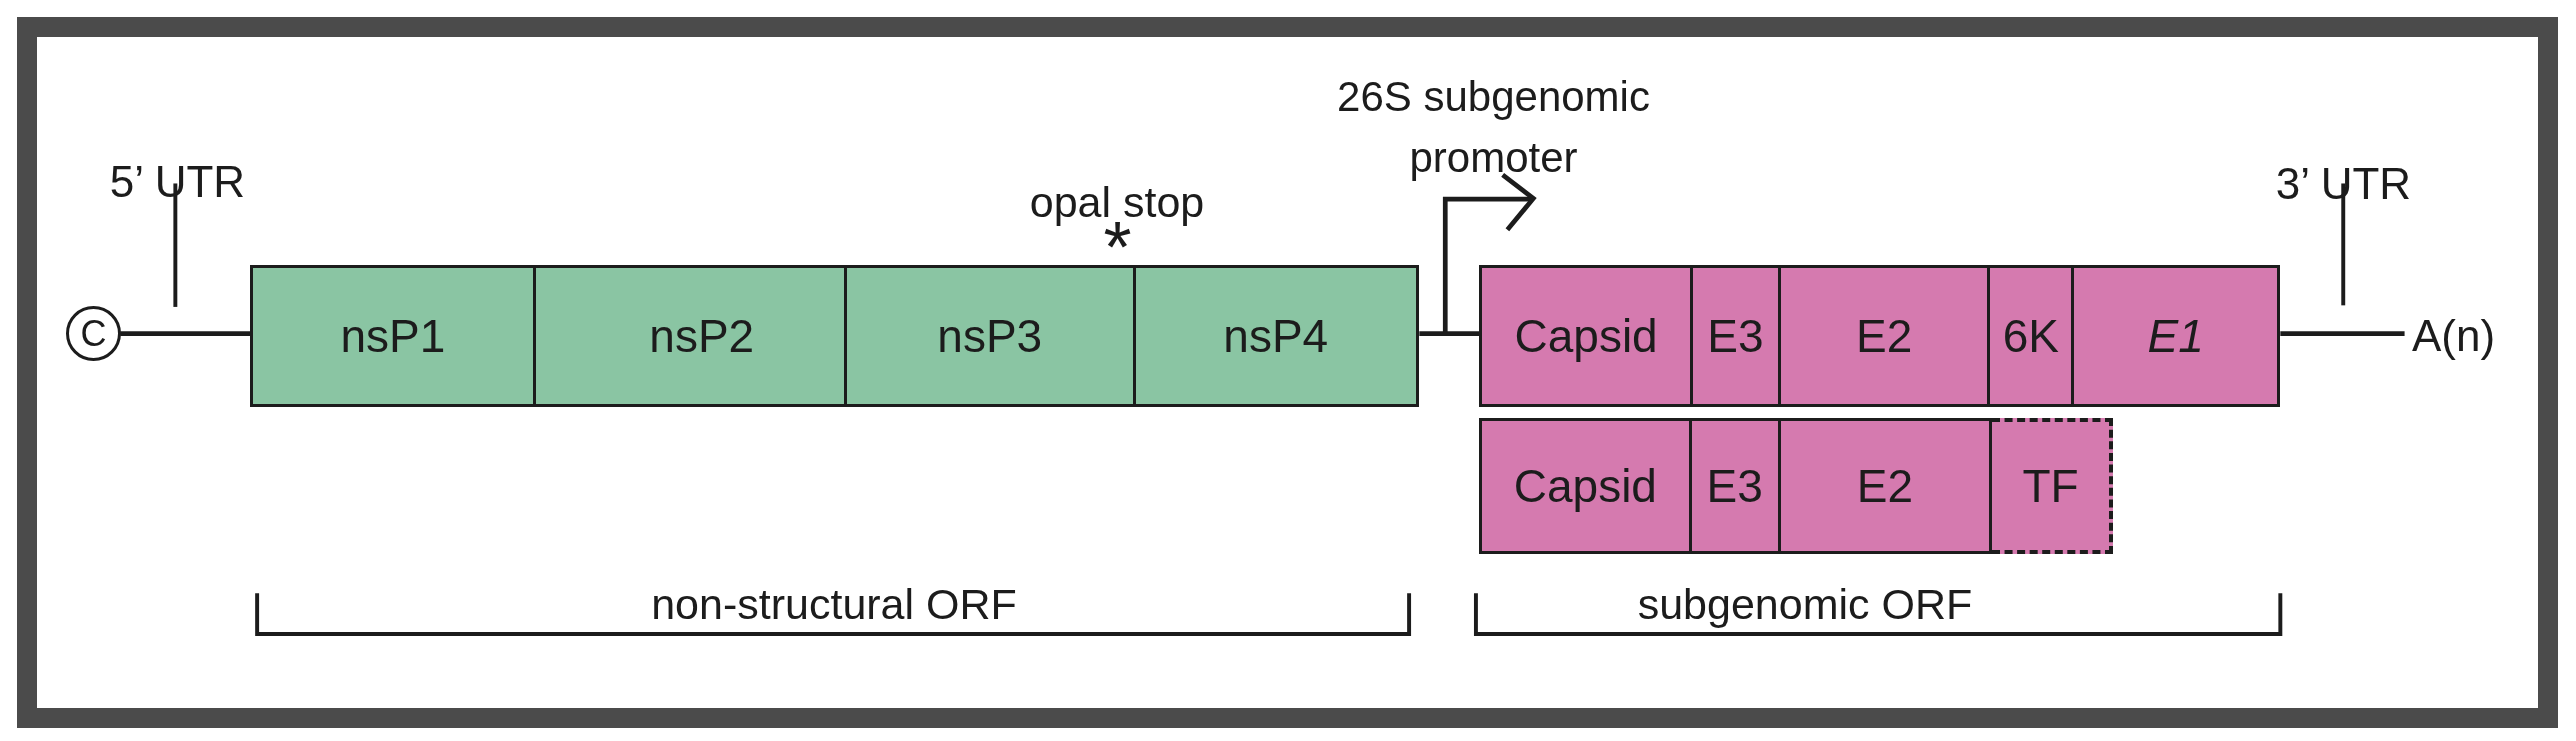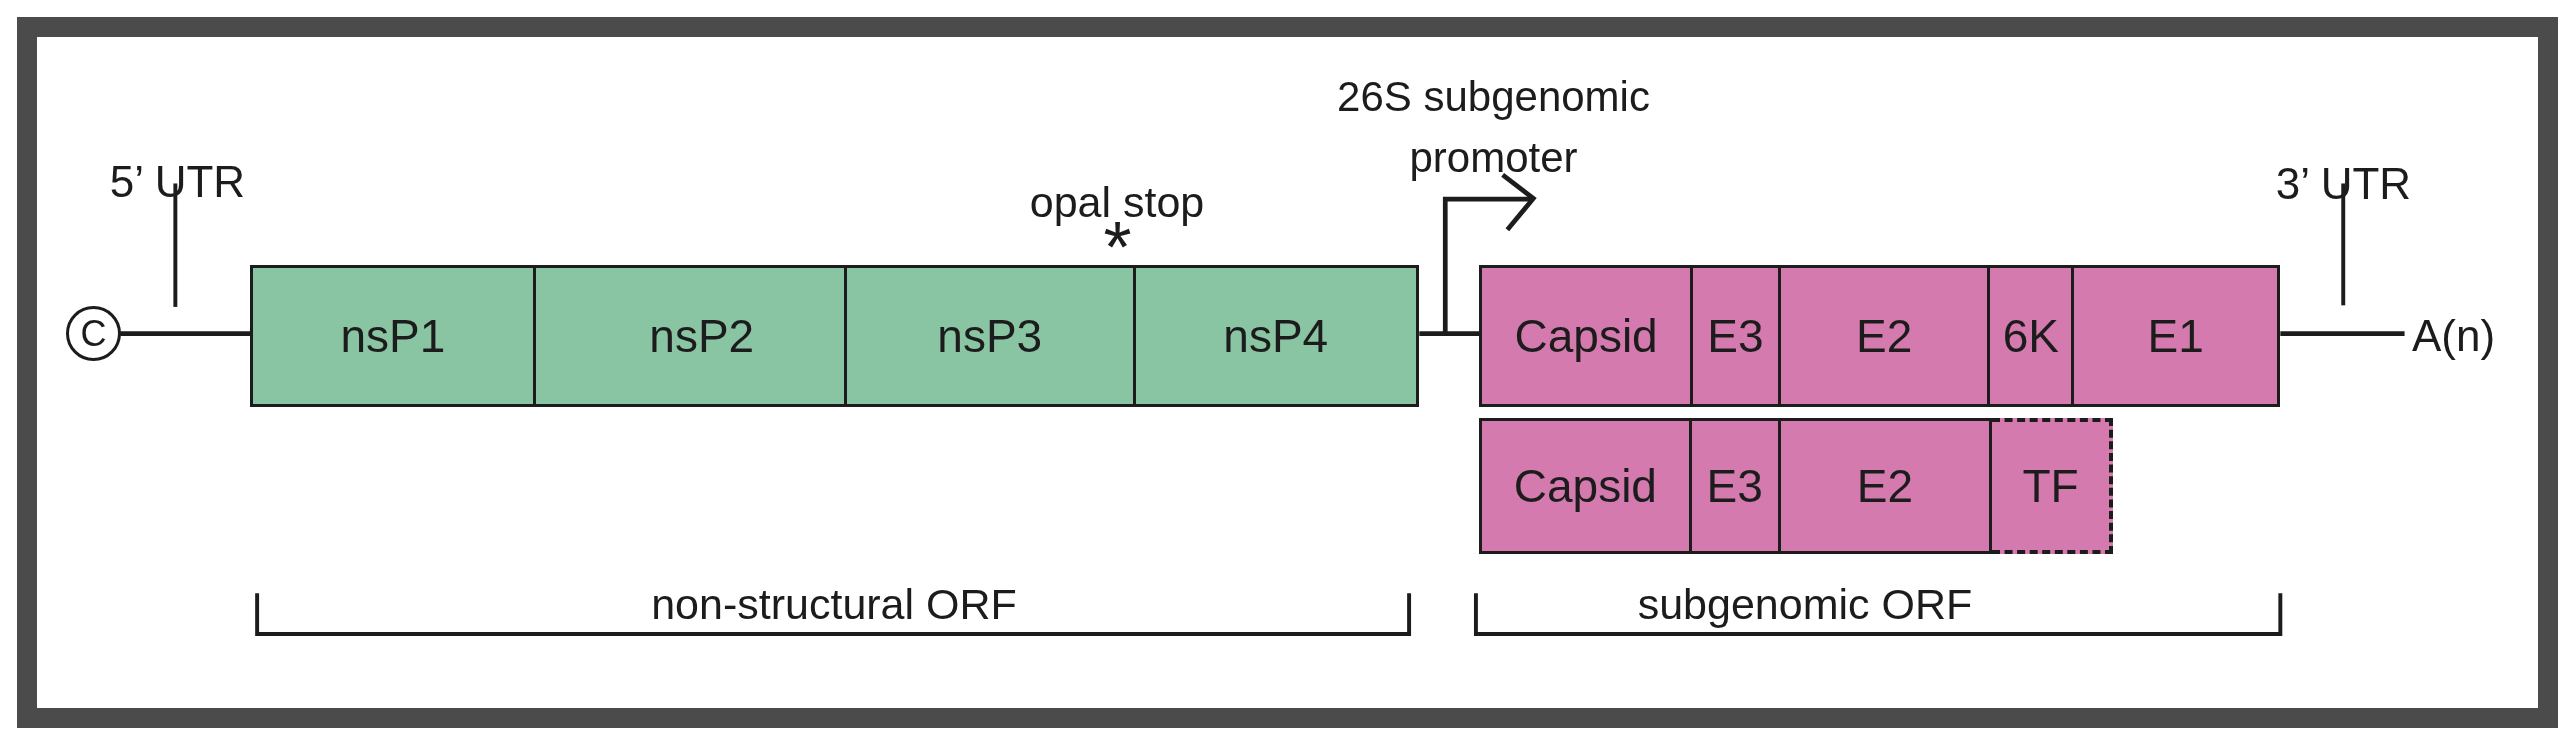--- a/index.html
+++ b/index.html
@@ -86,21 +86,21 @@
     <div class="seg" style="flex-grow:374;padding-left:24px;">nsP2</div>
     <div class="seg" style="flex-grow:376;">nsP3</div>
     <div class="seg" style="flex-grow:369;">nsP4</div>
   </div>
 
   <div class="group pink-grp grp-structural">
     <div class="seg" style="flex-grow:271;">Capsid</div>
     <div class="seg" style="flex-grow:110;">E3</div>
     <div class="seg" style="flex-grow:269;">E2</div>
     <div class="seg" style="flex-grow:105;">6K</div>
-    <div class="seg" style="flex-grow:264;">E1</div>
+    <div class="seg" style="flex-grow:264;font-style:italic;">E1</div>
   </div>
 
   <div class="group pink-grp grp-second">
     <div class="seg" style="flex-grow:269;">Capsid</div>
     <div class="seg" style="flex-grow:112;">E3</div>
     <div class="seg" style="flex-grow:271;">E2</div>
   </div>
 
   <div class="tf-box">TF</div>
 

